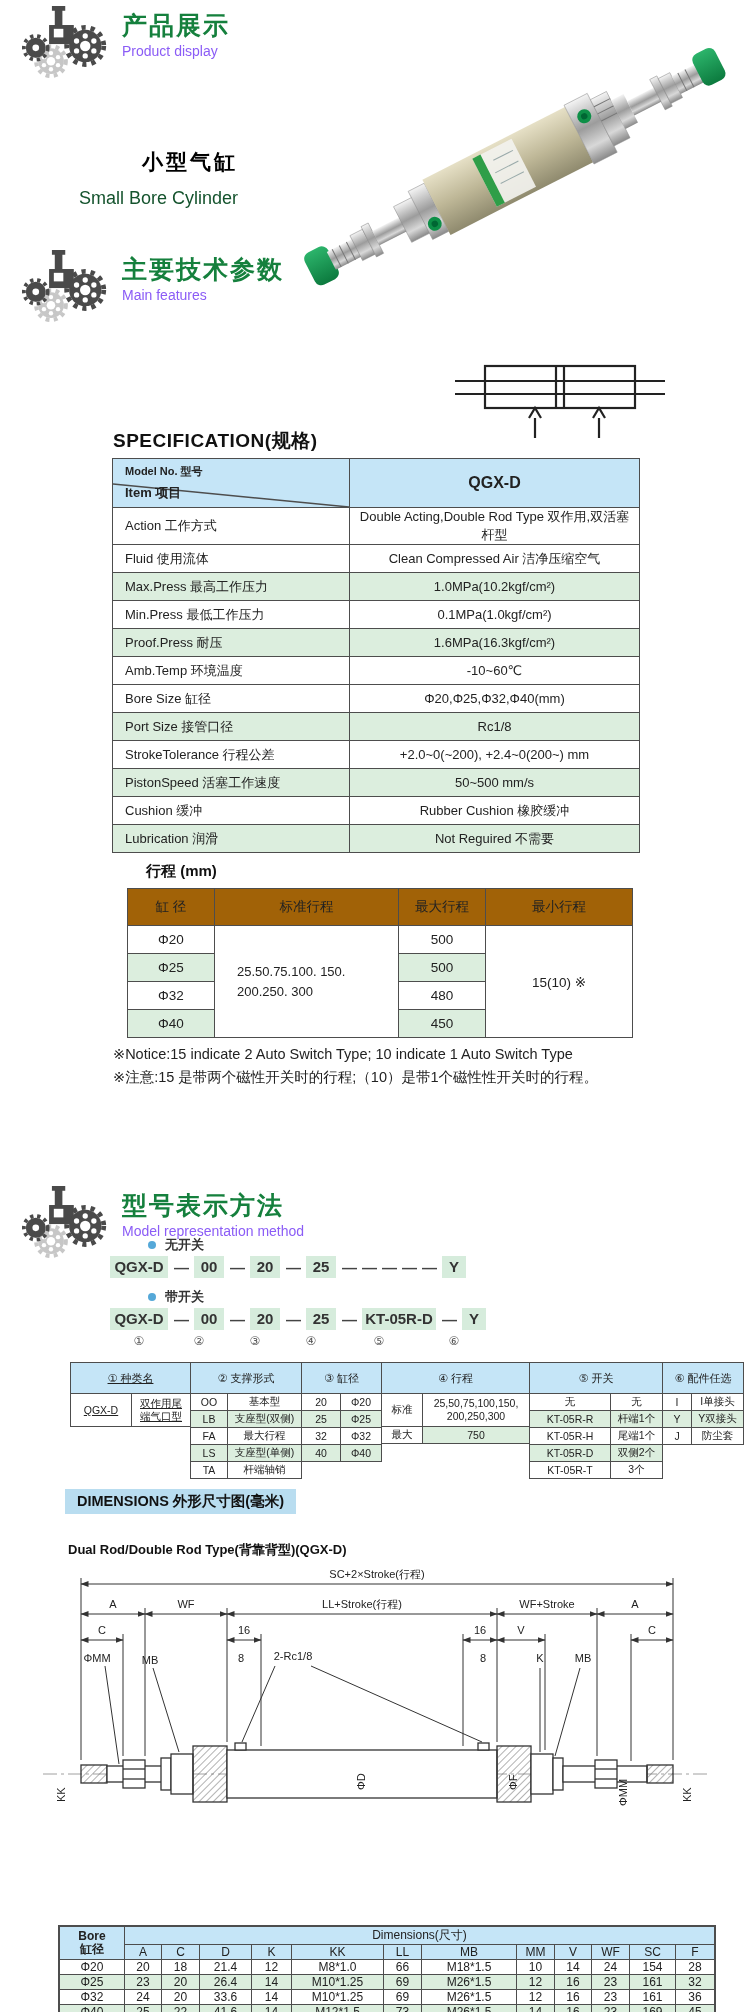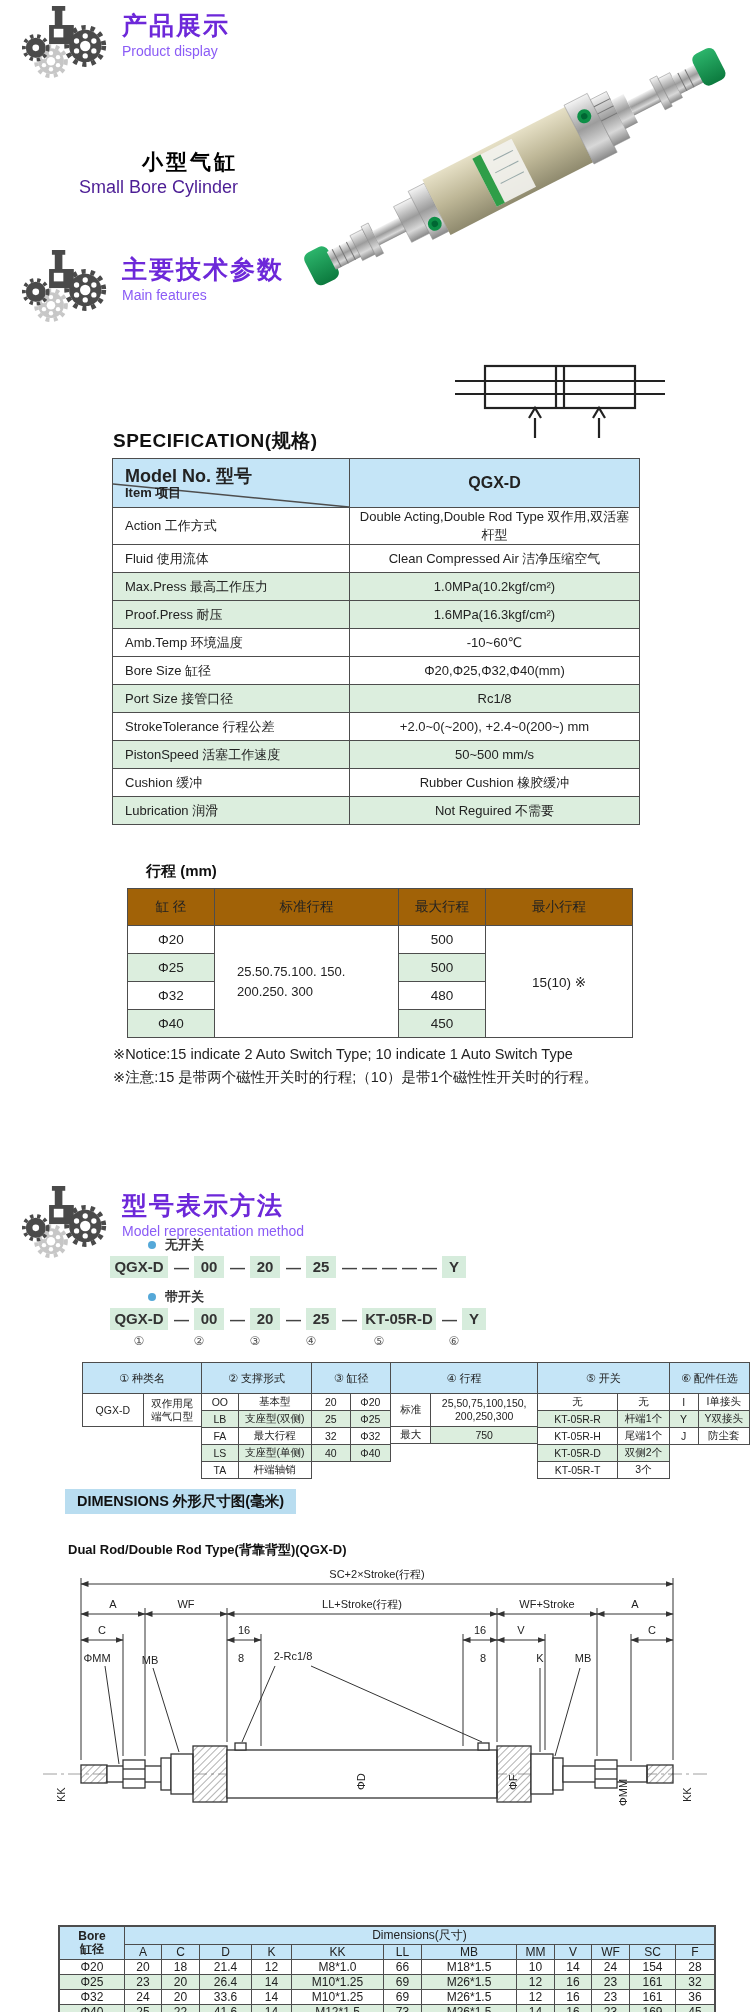--- a/index.html
+++ b/index.html
@@ -3,40 +3,40 @@
 <meta charset="utf-8">
 <style>
   html,body{margin:0;padding:0;background:#fff;}
   body{font-family:"Liberation Sans","DejaVu Sans",sans-serif;color:#222;}
   #page{position:relative;width:750px;height:2012px;background:#fff;overflow:hidden;}
 
   
   .sec-head{position:absolute;display:flex;align-items:flex-start;}
   .sec-icon{width:96px;height:78px;flex:0 0 auto;}
   .sec-titles{margin-left:4px;margin-top:6px;}
-  .sec-titles .zh{font-size:25px;font-weight:bold;color:#6d28d9;letter-spacing:2px;line-height:1.1;}
+  .sec-titles .zh{font-size:25px;font-weight:bold;color:#15803d;letter-spacing:2px;line-height:1.1;}
   .sec-titles .en{font-size:14px;color:#8b5cf6;margin-top:3px;}
 
   
   .prod-label{position:absolute;left:58px;top:148px;width:180px;text-align:right;}
   .prod-label .zh{font-size:21px;font-weight:bold;color:#000000;letter-spacing:3px;}
-  .prod-label .en{font-size:18px;color:#4c1d95;margin-top:1px;}
+  .prod-label .en{font-size:18px;color:#14532d;margin-top:12px;}
 
   
   .spec-heading{position:absolute;left:113px;top:428px;font-size:19px;font-weight:bold;color:#111;letter-spacing:.5px;}
 
   
   table.spec{position:absolute;left:112px;top:458px;width:528px;border-collapse:collapse;font-size:13px;color:#222;}
   table.spec td{border:1.5px solid #4d4d4d;height:27px;padding:0 8px;}
   table.spec td.lab{width:216px;text-align:left;padding-left:12px;}
   table.spec td.val{text-align:center;}
   table.spec tr.g td{background:#dceede;}
   table.spec td.corner{position:relative;background:#c5e5f7;height:48px;padding:0;}
   table.spec td.mval{background:#c5e5f7;text-align:center;font-size:16px;font-weight:bold;}
-  .corner .mn{position:absolute;left:12px;top:5px;font-weight:bold;font-size:18px;}
+  .corner .mn{position:absolute;left:12px;top:5px;font-weight:bold;font-size:11px;}
   .corner .it{position:absolute;left:12px;bottom:5px;font-weight:bold;font-size:13px;}
   .corner svg{position:absolute;left:0;top:0;width:100%;height:100%;}
 
   
   .stk-title{position:absolute;left:146px;top:862px;font-size:15px;font-weight:bold;color:#111;}
   table.stk{position:absolute;left:127px;top:888px;border-collapse:collapse;font-size:13.5px;text-align:center;color:#222;}
   table.stk td{border:1.5px solid #4d4d4d;height:27px;padding:0 4px;}
   table.stk tr.head td{background:#a16207;height:36px;}
   table.stk tr.g td{background:#dceede;}
   table.stk td.std{background:#fff;text-align:left;padding-left:22px;font-size:13px;white-space:pre-line;line-height:1.5;}
@@ -49,21 +49,21 @@
   .mc-label .dot{display:inline-block;width:8px;height:8px;border-radius:50%;background:#55a8d8;margin-right:9px;}
   .mrow{position:absolute;display:flex;align-items:center;gap:6px;font-weight:bold;font-size:15px;color:#333;}
   .mrow .box{background:#d6ecdc;height:22px;line-height:22px;text-align:center;}
   .mrow .dash{width:14px;text-align:center;color:#444;}
   .b58{width:58px;} .b30{width:30px;} .b74{width:74px;} .b24{width:24px;}
   .cnum{position:absolute;width:18px;text-align:center;font-size:12px;color:#555;}
 
   
   .ord{position:absolute;left:66px;top:1362px;display:flex;align-items:flex-start;}
   .ord table{border-collapse:collapse;font-size:10.5px;text-align:center;color:#222;margin-left:-1px;}
-  .ord table:first-child{margin-left:16px;}
+  .ord table:first-child{margin-left:4px;text-decoration:underline;}
   .ord td{border:1px solid #4d4d4d;height:16px;padding:0 2px;}
   .ord tr.h td{background:#c5e5f7;height:30px;font-size:11px;}
   .ord tr.g td{background:#dceede;}
   .ord td.g{background:#dceede;}
   .ord td.h32{height:32px;}
   .pre{white-space:pre-line;line-height:1.25;}
 
   
   .dim-head{position:absolute;left:65px;top:1489px;background:#b9ddf0;padding:3px 12px;font-weight:bold;font-size:14.5px;color:#111;}
   .dim-sub{position:absolute;left:68px;top:1541px;font-size:13px;font-weight:bold;color:#111;}
@@ -236,20 +236,24 @@
           <td class="lab">Action 工作方式</td>
           <td class="val">Double Acting,Double Rod Type 双作用,双活塞杆型</td>
         </tr>
     <tr>
           <td class="lab">Fluid 使用流体</td>
           <td class="val">Clean Compressed Air 洁净压缩空气</td>
         </tr>
     <tr class="g">
           <td class="lab">Max.Press 最高工作压力</td>
           <td class="val">1.0MPa(10.2kgf/cm²)</td>
+        </tr>
+    <tr>
+          <td class="lab">Min.Press 最低工作压力</td>
+          <td class="val">0.1MPa(1.0kgf/cm²)</td>
         </tr>
     <tr class="g">
           <td class="lab">Proof.Press 耐压</td>
           <td class="val">1.6MPa(16.3kgf/cm²)</td>
         </tr>
     <tr>
           <td class="lab">Amb.Temp 环境温度</td>
           <td class="val">-10~60℃</td>
         </tr>
     <tr>

